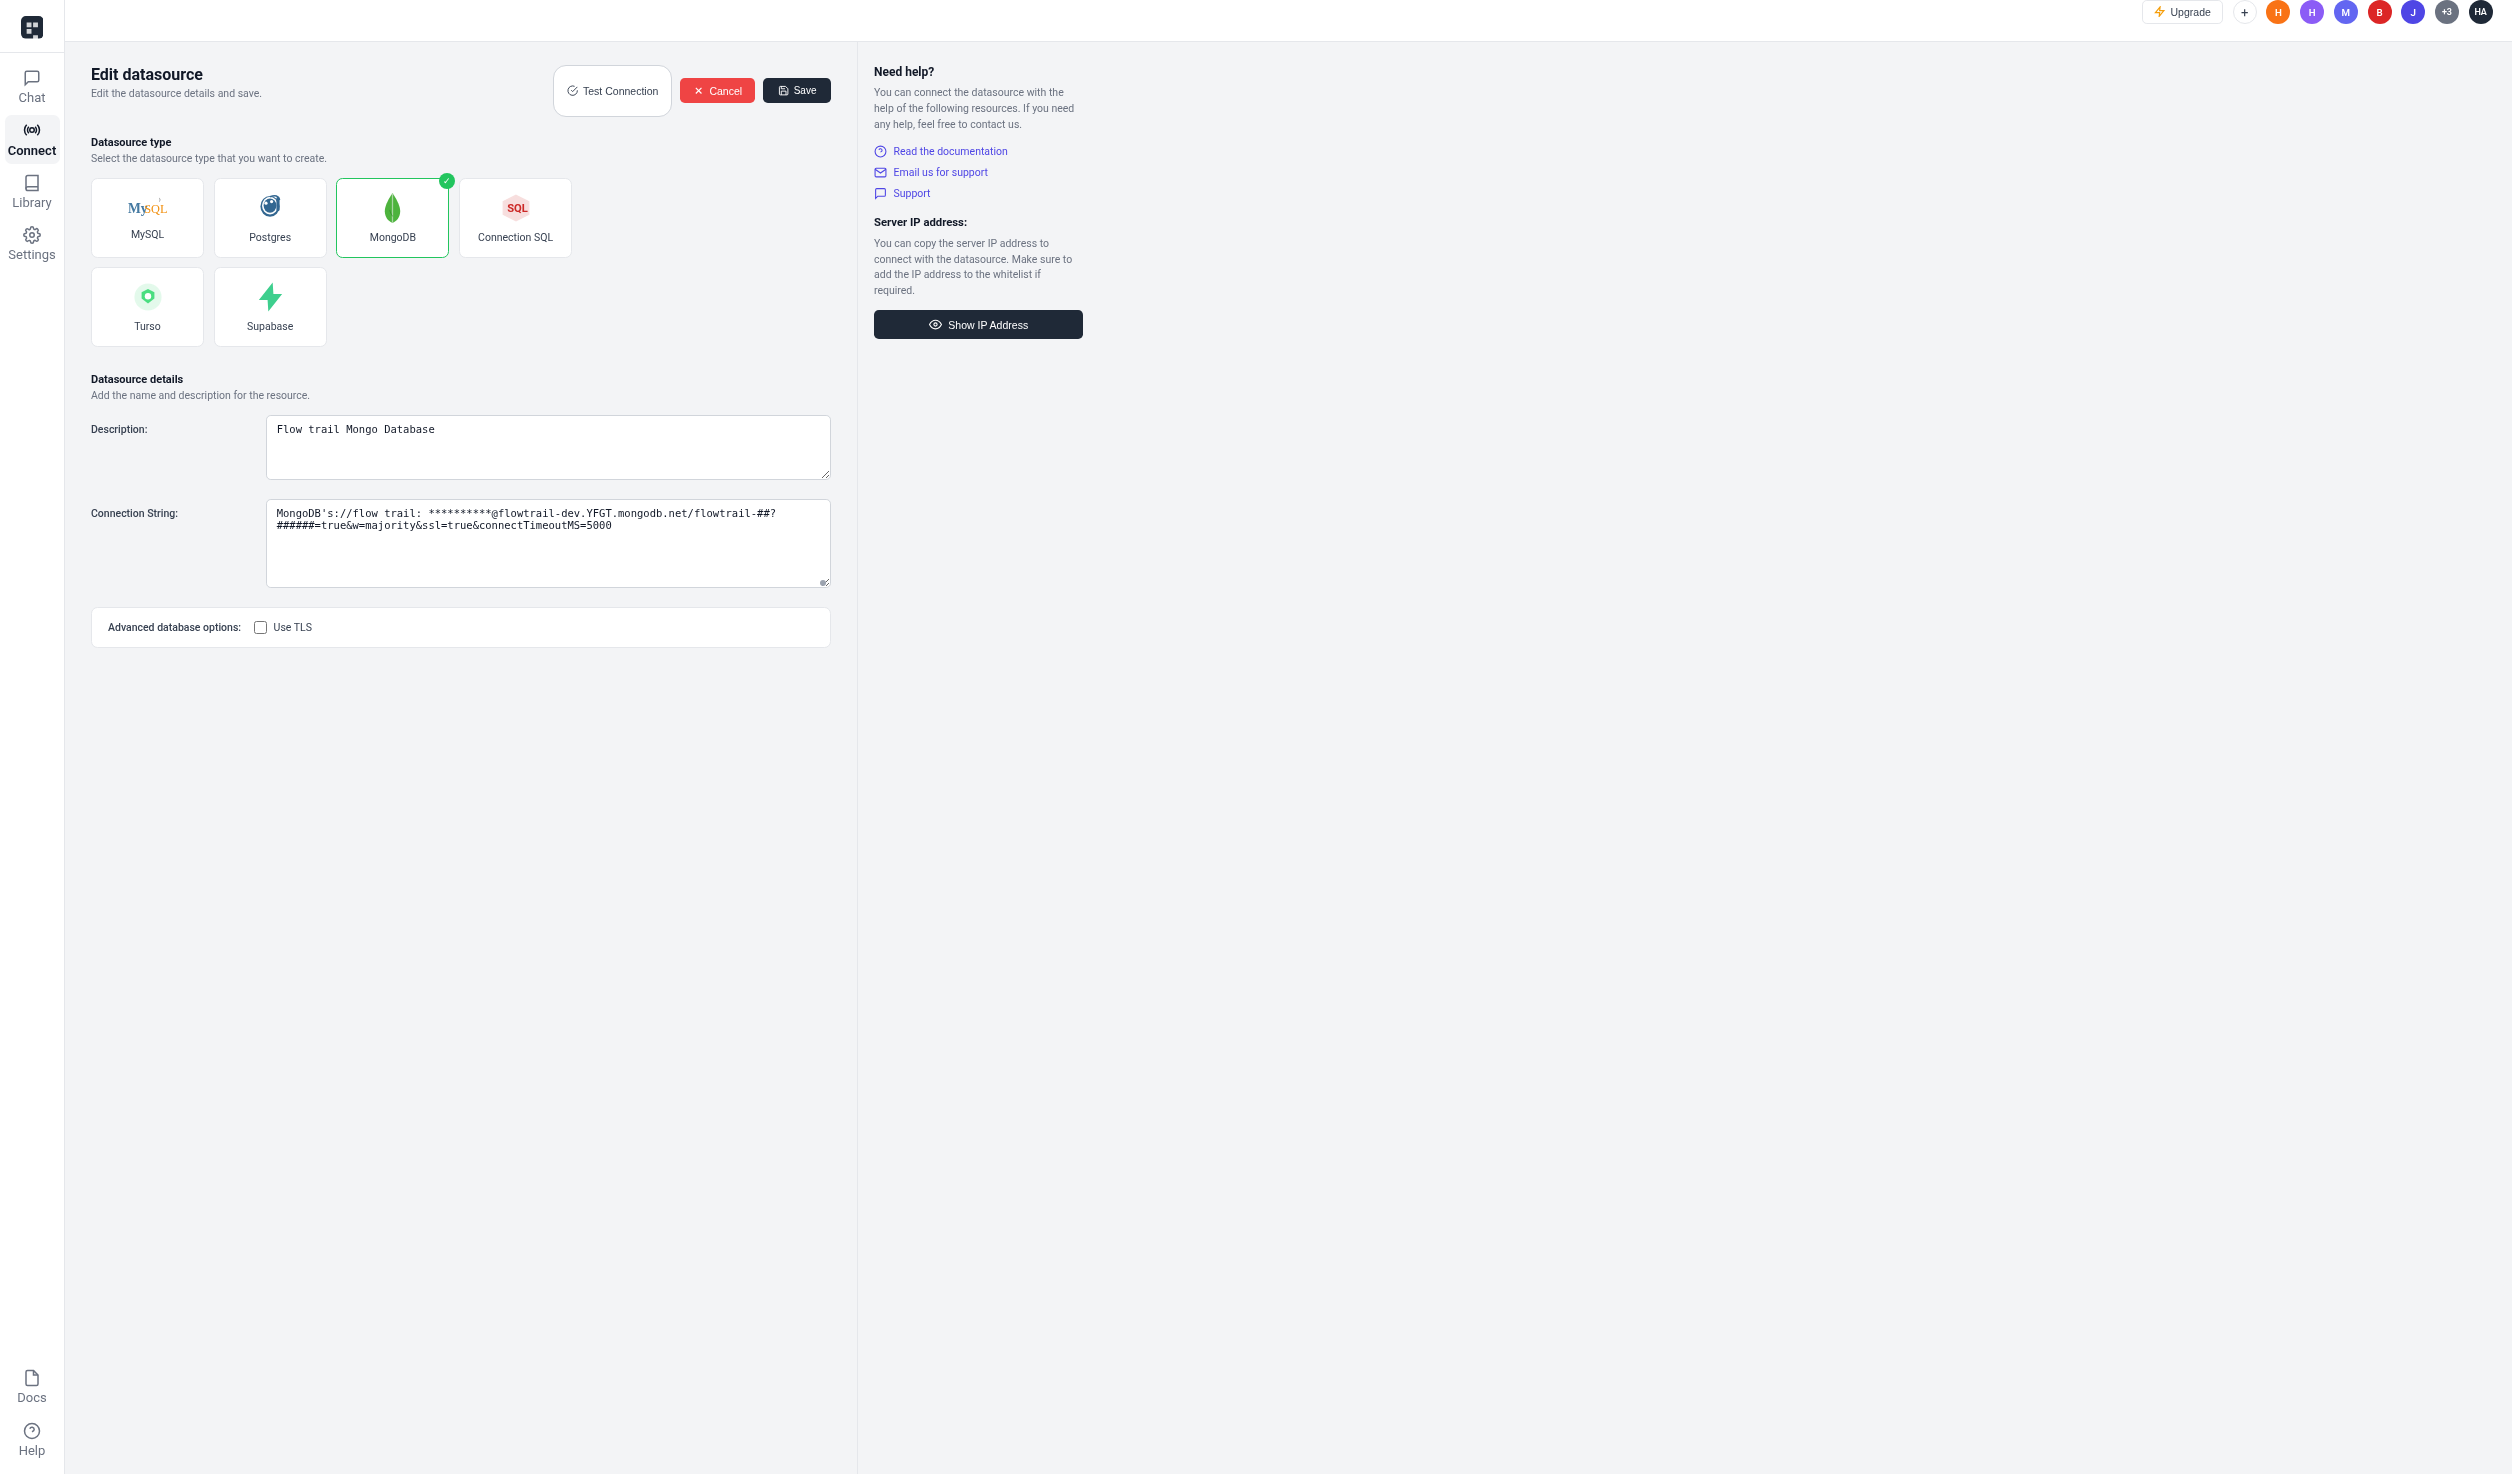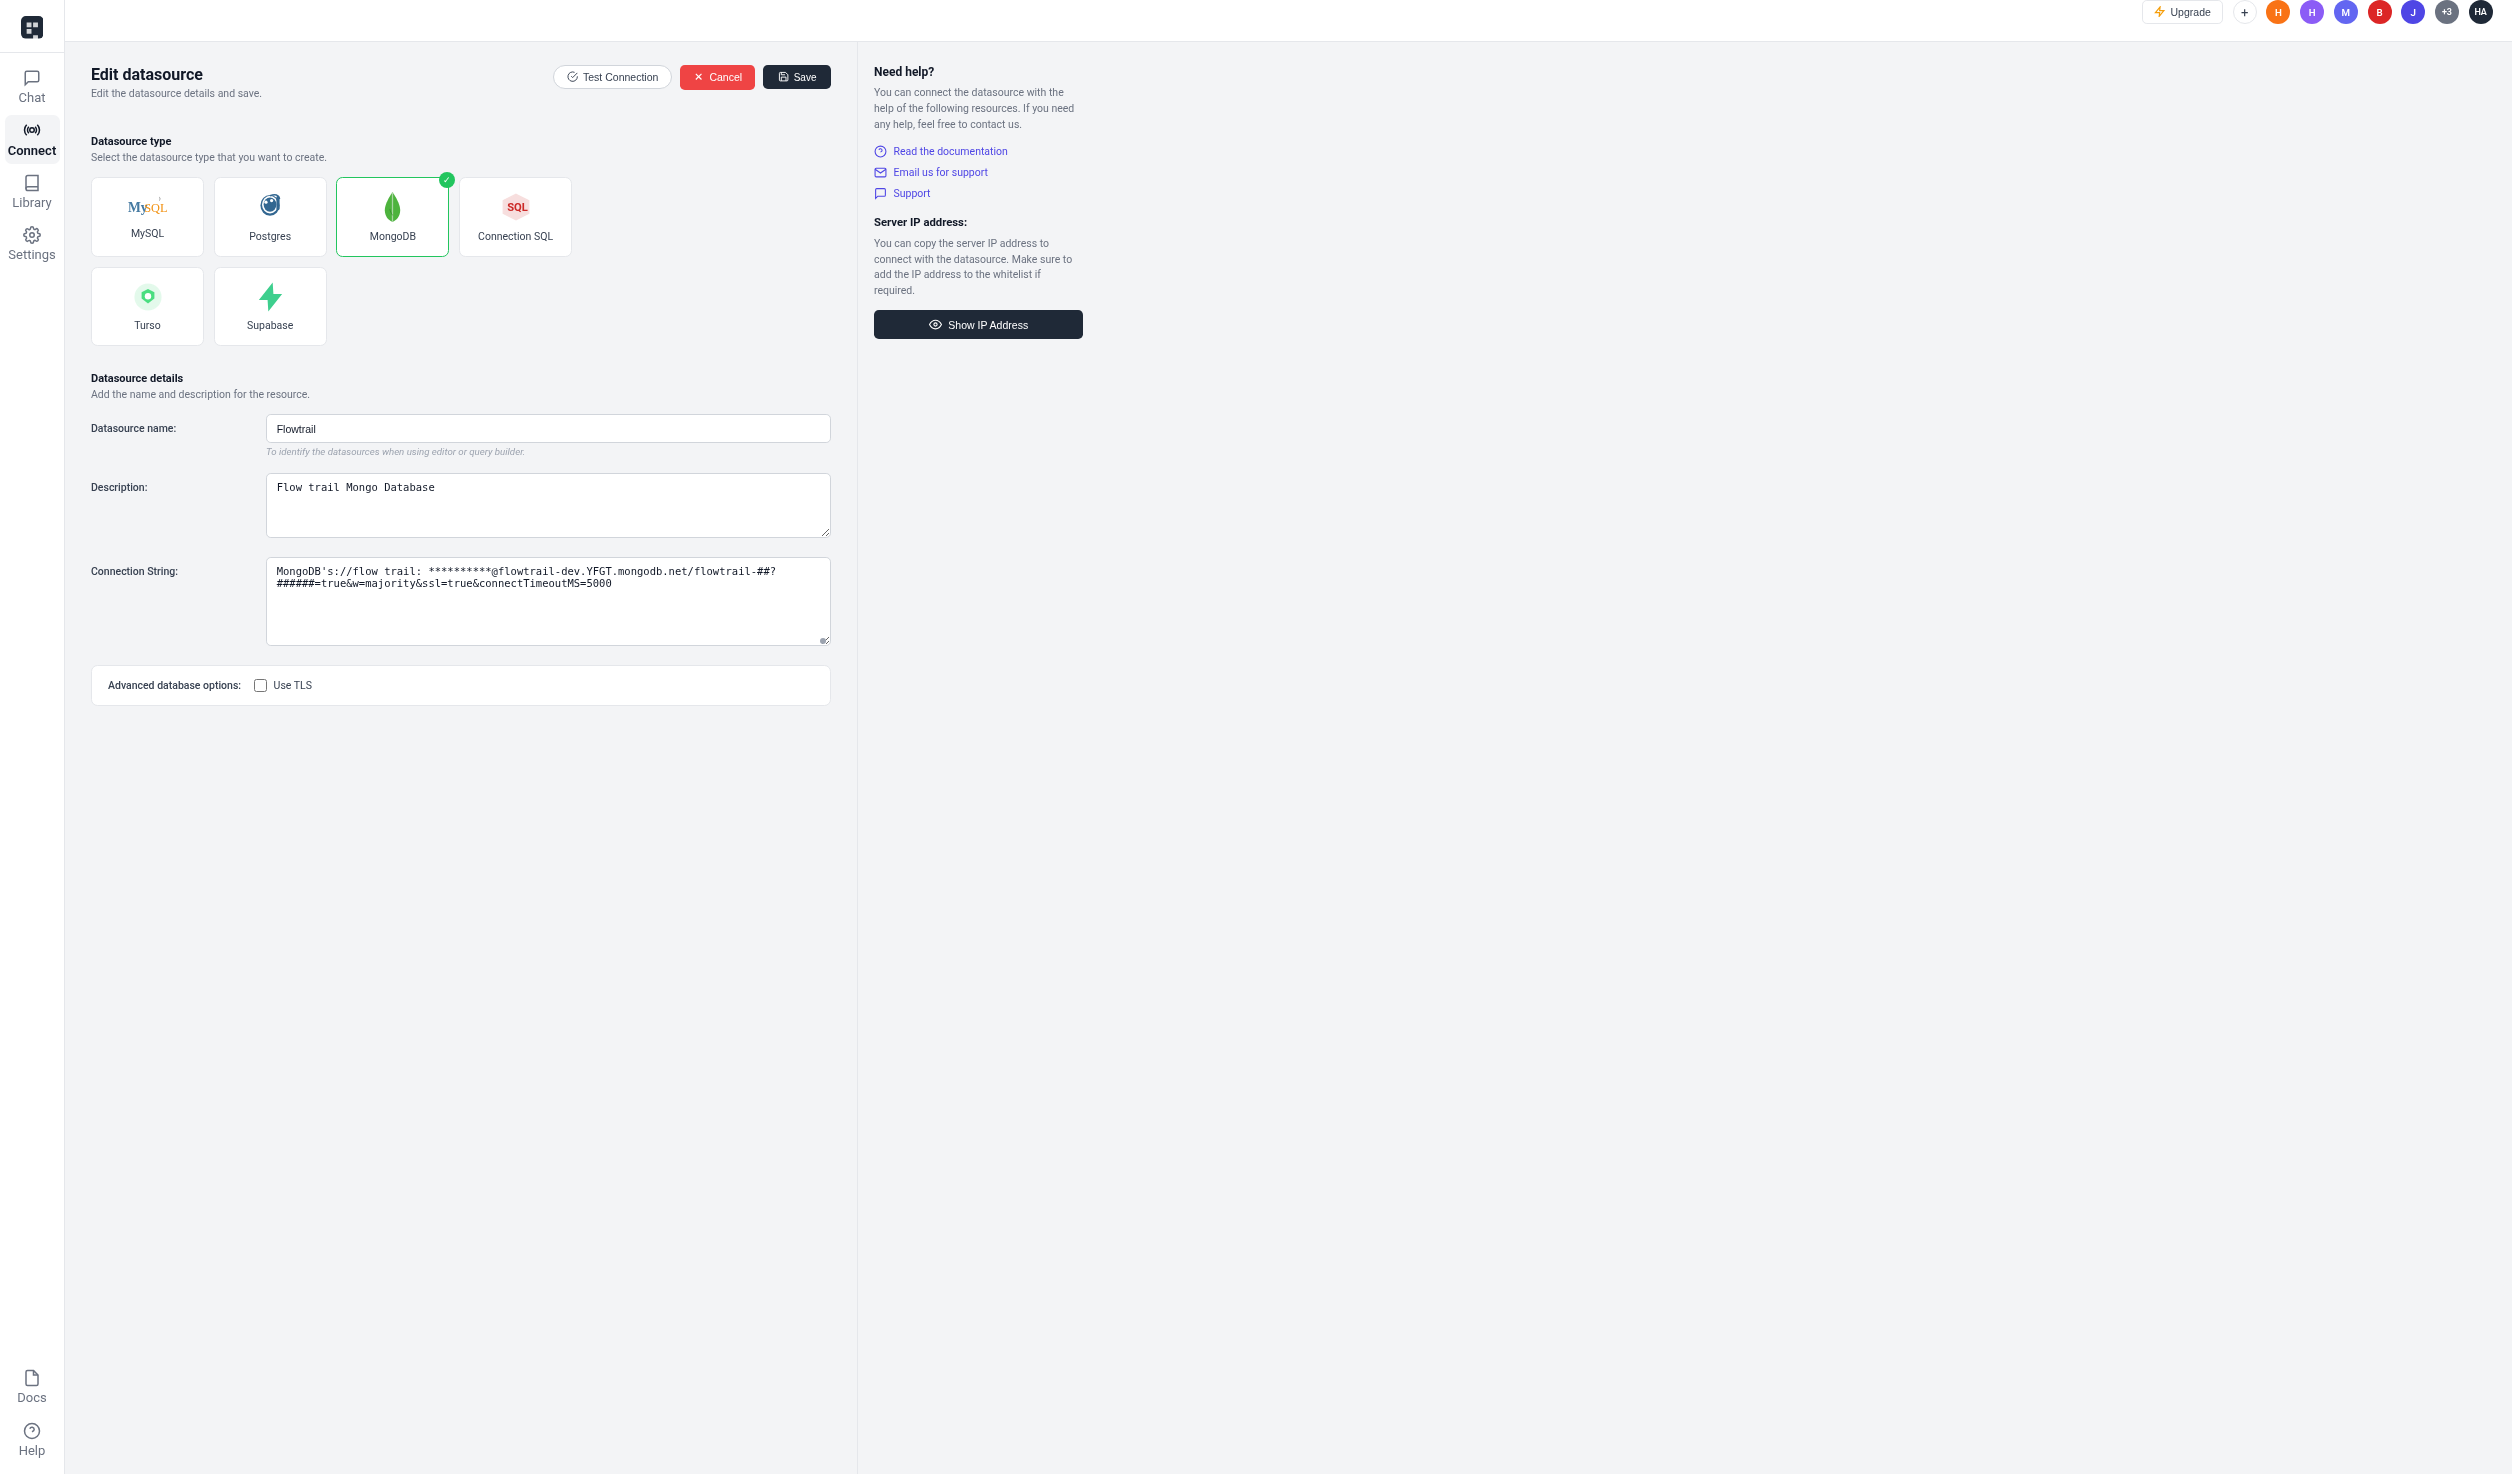--- a/index.html
+++ b/index.html
@@ -133,21 +133,21 @@
       font-weight: 700;
       color: #111827;
       margin-bottom: 3.2px;
     }
     .page-subtitle {
       font-size: 10.5px;
       color: #6b7280;
     }
     .btn-test {
       display: flex; align-items: center; gap: 4.8px;
-      padding: 5px 13px;
+      padding: 19px 13px;
       border: 0.8px solid #d1d5db;
       border-radius: 13px;
       background: #fff;
       cursor: pointer;
       font-size: 10.5px;
       color: #374151;
       font-weight: 500;
     }
     .btn-cancel {
       display: flex; align-items: center; gap: 4.8px;
@@ -549,27 +549,20 @@
           <span>Supabase</span>
         </div>
 
       </div>
     </div>
 
     <div>
       <div class="section-title">Datasource details</div>
       <div class="section-subtitle">Add the name and description for the resource.</div>
 
-      <div class="form-row">
-        <div class="form-label">Datasource name:</div>
-        <div class="form-field">
-          <input class="form-input" type="text" value="Flowtrail" style="">
-          <div class="form-hint">To identify the datasources when using editor or query builder.</div>
-        </div>
-      </div>
 
       <div class="form-row">
         <div class="form-label">Description:</div>
         <div class="form-field">
           <textarea class="form-textarea" style="">Flow trail Mongo Database</textarea>
         </div>
       </div>
 
       <div class="form-row">
         <div class="form-label">Connection String:</div>

